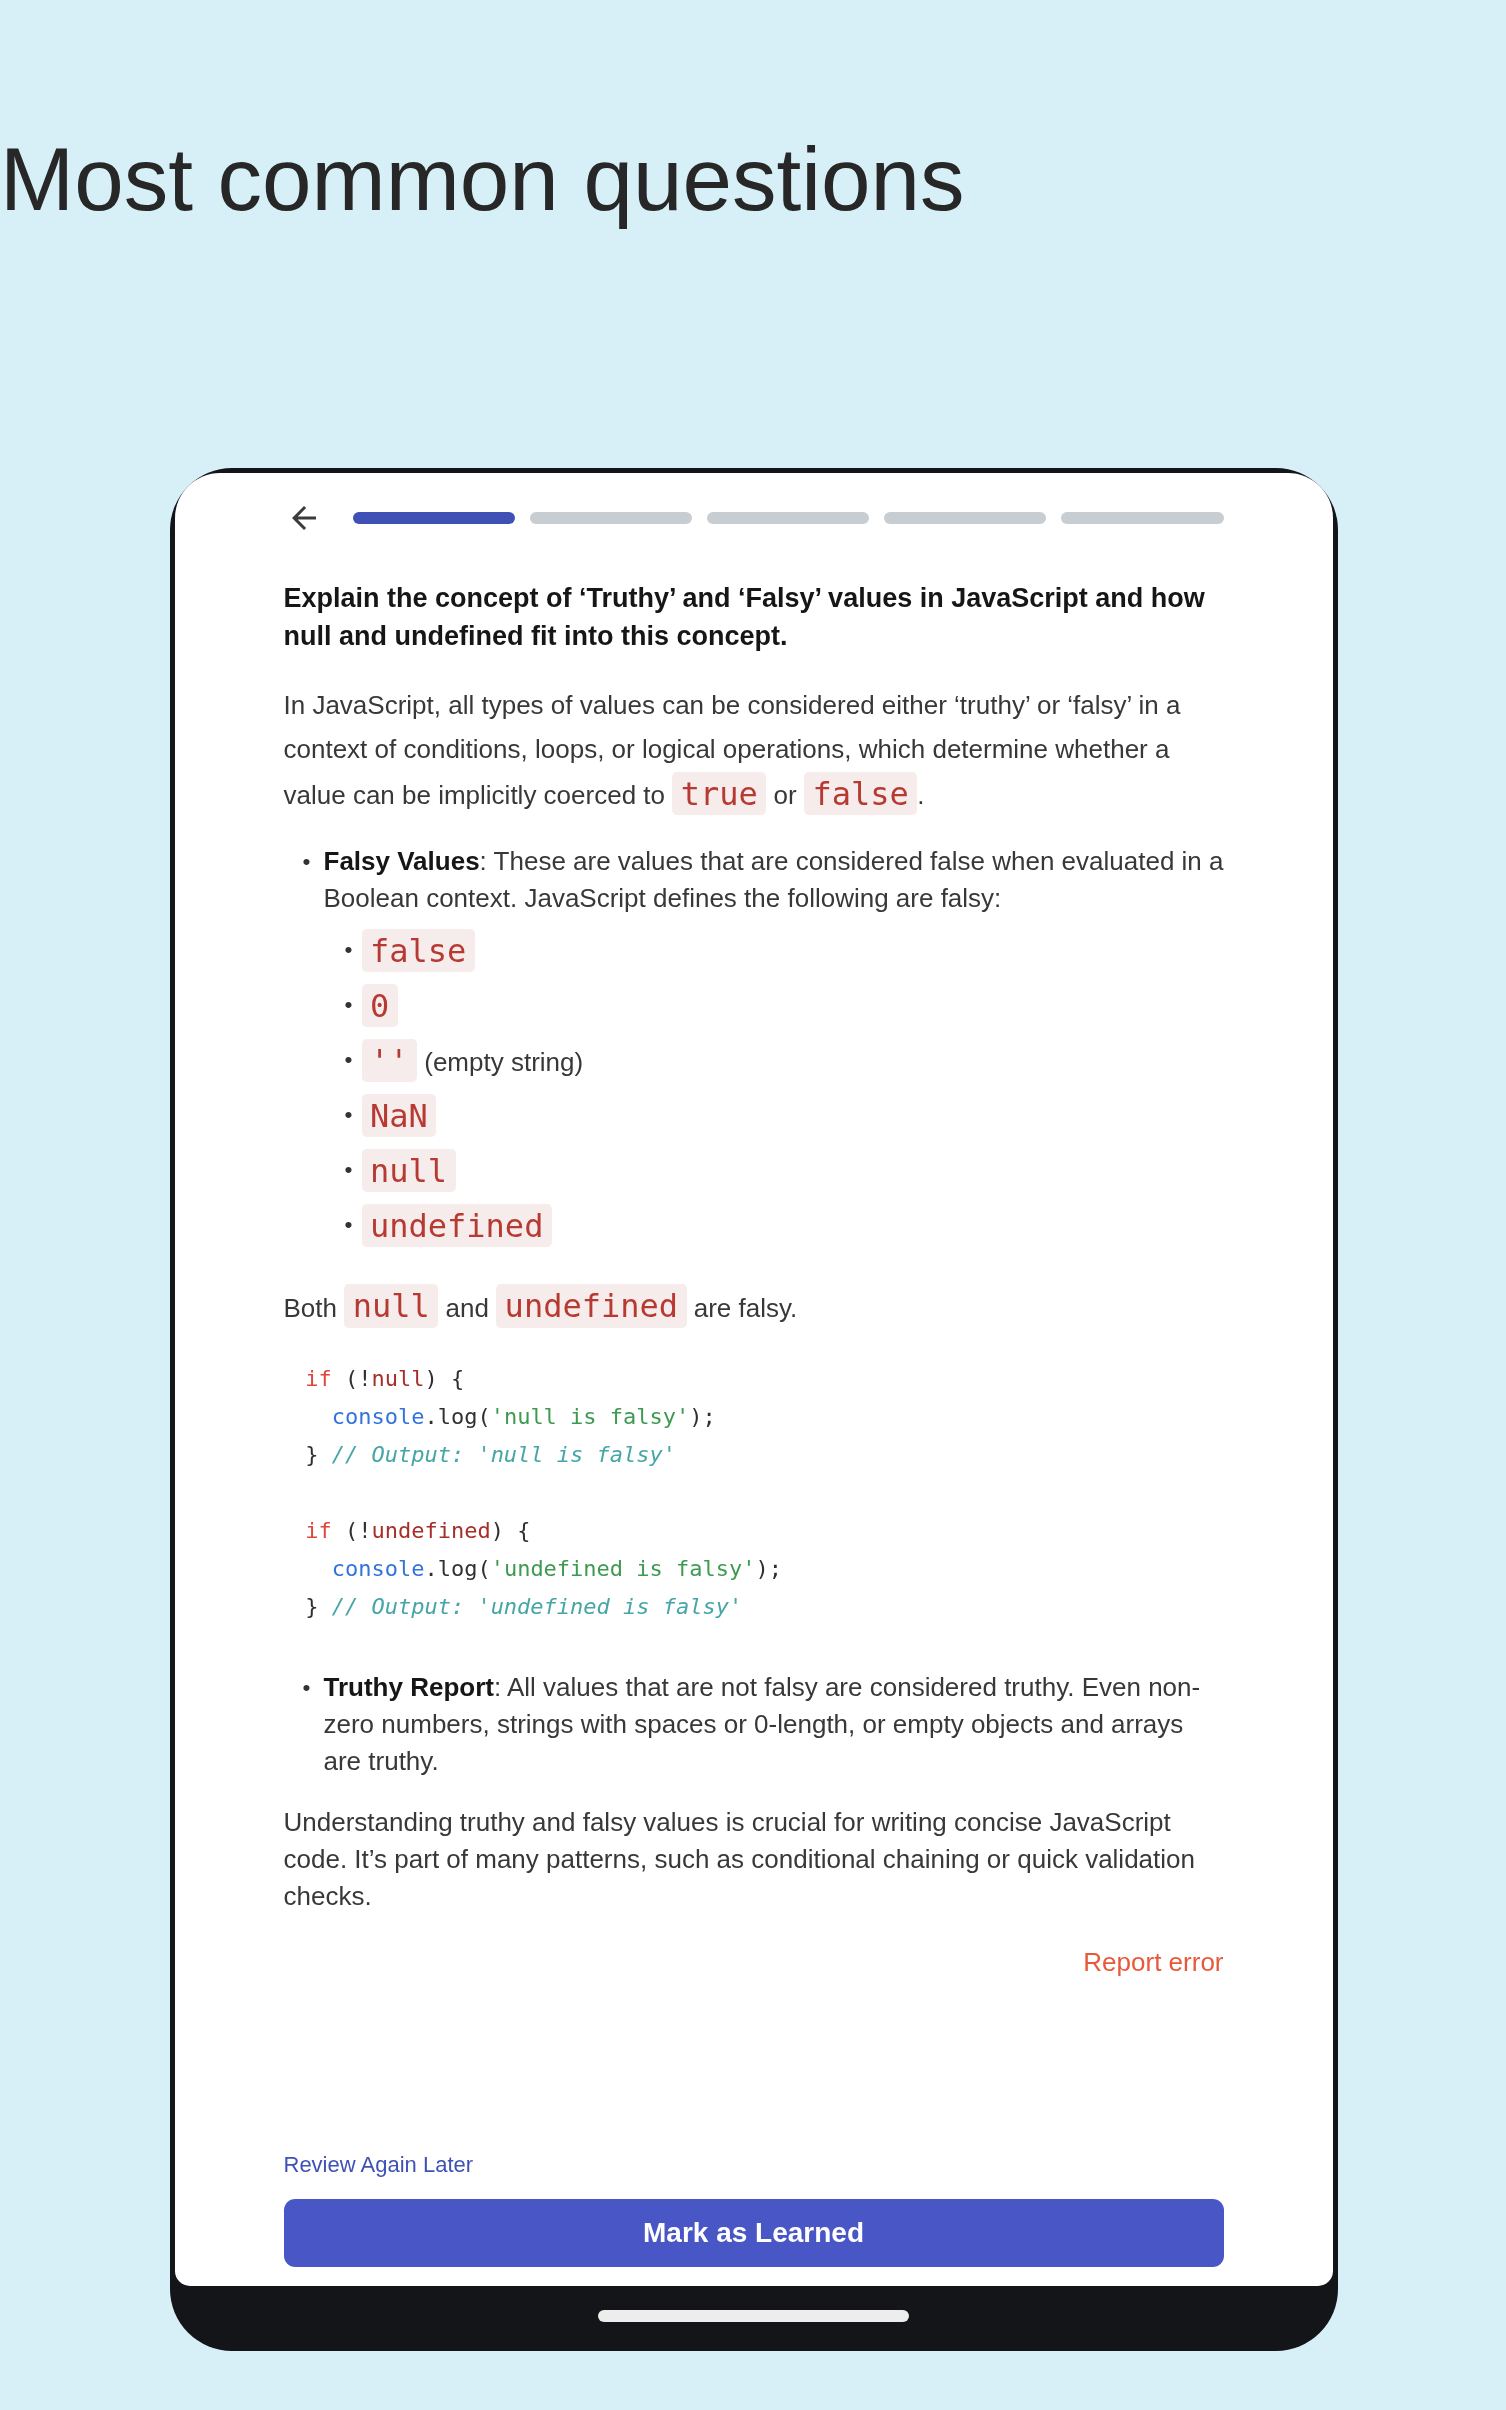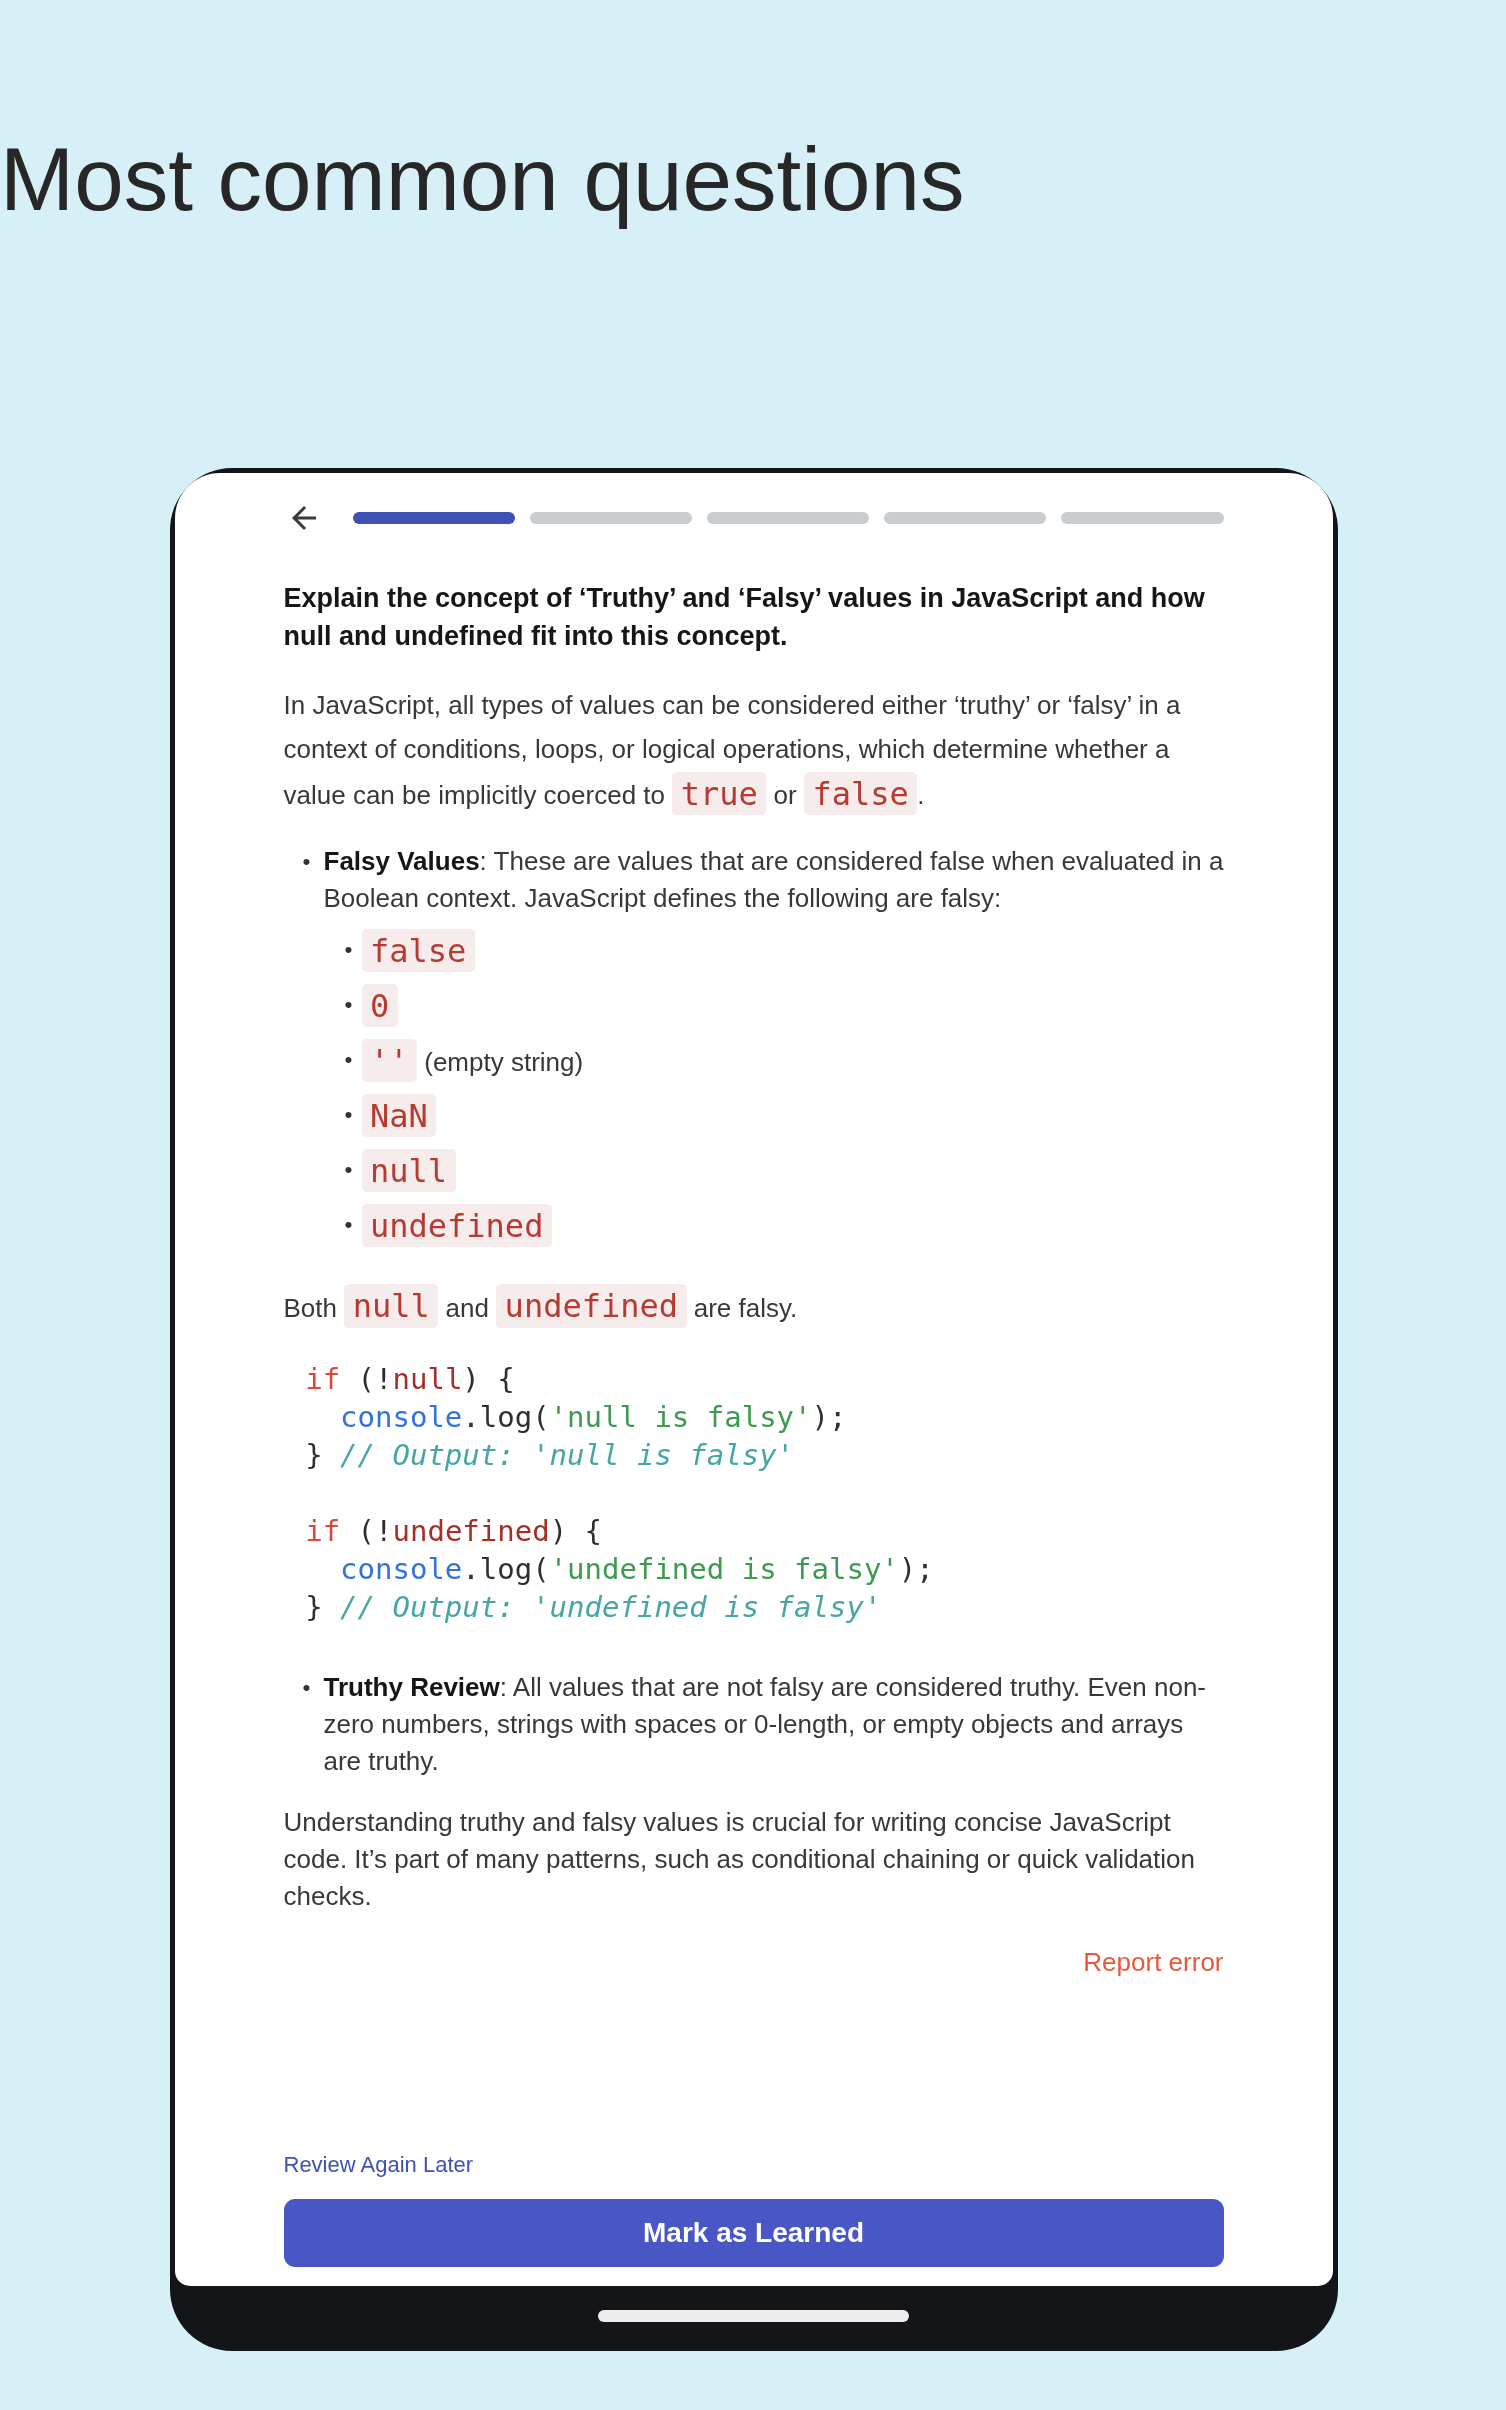--- a/index.html
+++ b/index.html
@@ -50,21 +50,21 @@
   .sub>li{margin:13px 0;padding-left:38px;line-height:40px;}
   .sub>li::before{left:21px;}
   .b{font-weight:700;color:#161616;}
   .ic{
     font-family:"DejaVu Sans Mono",monospace;font-size:32px;
     background:var(--inline-code-bg);color:var(--inline-code-text);
     padding:2.8px 8.5px;border-radius:4.7px;white-space:pre;
   }
   .both{margin-top:24.5px;line-height:43px;}
   .codes{margin-top:30px;padding-left:21.7px;}
-  .codes pre{font-family:"DejaVu Sans Mono",monospace;font-size:29px;line-height:38px;color:#2f2f2f;}
+  .codes pre{font-family:"DejaVu Sans Mono",monospace;font-size:22px;line-height:38px;color:#2f2f2f;}
   .codes pre+pre{margin-top:38px;}
   .cl{white-space:pre;}
   .tok-kw{color:var(--code-keyword);}
   .tok-lit{color:var(--code-literal);}
   .tok-obj{color:var(--code-object);}
   .tok-str{color:var(--code-string);}
   .tok-com{color:var(--code-comment);font-style:italic;text-align:right;}
   .tok-p{color:#2f2f2f;}
   .truthy{margin-top:43px;}
   .outro{margin-top:24.5px;line-height:37px;}
@@ -123,21 +123,21 @@
 
       <p class="para both"><span>Both </span><span class="ic">null</span><span> and </span><span class="ic">undefined</span><span> are falsy.</span></p>
 
       <div class="codes">
           <pre><div class="cl"><span class="tok-kw">if</span><span class="tok-p"> (!</span><span class="tok-lit">null</span><span class="tok-p">) {</span></div><div class="cl"><span class="tok-p">  </span><span class="tok-obj">console</span><span class="tok-p">.log(</span><span class="tok-str">'null is falsy'</span><span class="tok-p">);</span></div><div class="cl"><span class="tok-p">} </span><span class="tok-com">// Output: 'null is falsy'</span></div></pre>
           <pre><div class="cl"><span class="tok-kw">if</span><span class="tok-p"> (!</span><span class="tok-lit">undefined</span><span class="tok-p">) {</span></div><div class="cl"><span class="tok-p">  </span><span class="tok-obj">console</span><span class="tok-p">.log(</span><span class="tok-str">'undefined is falsy'</span><span class="tok-p">);</span></div><div class="cl"><span class="tok-p">} </span><span class="tok-com">// Output: 'undefined is falsy'</span></div></pre>
         </div>
 
       <ul class="blist truthy">
         <li>
-          <p class="li-text"><span class="b">Truthy Review</span><span>: All values that are not falsy are considered truthy. Even non-zero numbers, strings with spaces or 0-length, or empty objects and arrays are truthy.</span></p>
+          <p class="li-text"><span class="b">Truthy Report</span><span>: All values that are not falsy are considered truthy. Even non-zero numbers, strings with spaces or 0-length, or empty objects and arrays are truthy.</span></p>
         </li>
       </ul>
 
       <p class="para outro">Understanding truthy and falsy values is crucial for writing concise JavaScript code. It’s part of many patterns, such as conditional chaining or quick validation checks.</p>
 
       <div class="report">
         <span>Report error</span>
       </div>
 
       <div class="review">Review Again Later</div>

